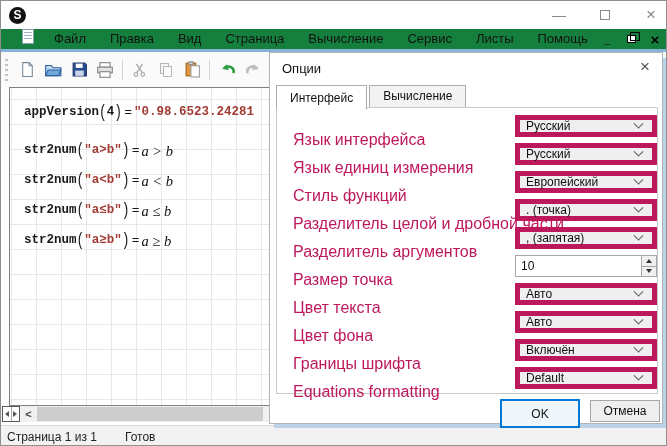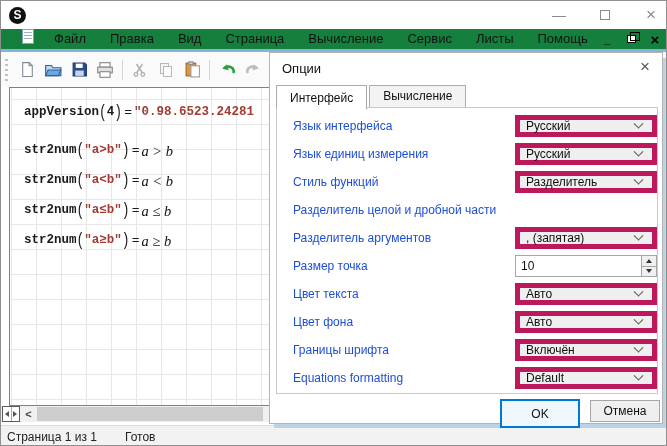--- a/index.html
+++ b/index.html
@@ -68,21 +68,21 @@
 
   
   .dialog { position:absolute; left:268px; top:51px; width:394px; height:372px; background:#fff; border:1px solid #b3b3b3; box-shadow:4px 5px 0 -1px #bcd3e7; z-index:10; }
   .dtitle { position:absolute; left:12px; top:8px; font-size:13px; color:#111; }
   .dclose { position:absolute; right:12px; top:5px; font-size:17px; color:#555; line-height:17px; }
   .tabs { position:absolute; left:6px; top:32px; height:23px; display:flex; align-items:flex-start; }
   .tab { font-size:12px; color:#111; padding:3px 13px 4px; border:1px solid #acacac; border-bottom:none; background:#f3f3f3; margin-right:2px; position:relative; }
   .tab.active { background:#fff; padding-top:5px; z-index:3; border-bottom:1px solid #fff; margin-bottom:-1px; }
   .dcontent { position:absolute; left:6px; top:54px; width:382px; height:287px; border:1px solid #c9c9c9; background:#fff; }
   .row { position:absolute; left:0; width:100%; height:22px; }
-  .rlabel { position:absolute; left:16px; top:4px; font-size:12px; color:#1d4ed8; }
+  .rlabel { position:absolute; left:16px; top:16px; font-size:16px; color:#be185d; }
   .combo { position:absolute; left:238px; top:0; width:142px; height:22px; background:#efefef; border:5px solid #be185d; display:flex; align-items:center; }
   .cval { font-size:12px; color:#111; margin-left:6px; flex:1; }
   .chev { width:7px; height:7px; border-right:1.4px solid #555; border-bottom:1.4px solid #555; transform:rotate(45deg) translate(-2px,-2px); margin-right:10px; }
   .spinner { position:absolute; left:238px; top:0; width:142px; height:22px; background:#fff; border:1px solid #a6a6a6; }
   .spinval { position:absolute; left:5px; top:3px; font-size:12px; color:#111; }
   .spinbtns { position:absolute; right:0; top:0; width:15px; height:100%; border-left:1px solid #a6a6a6; display:flex; flex-direction:column; }
   .spb { flex:1; background:#f0f0f0; display:flex; align-items:center; justify-content:center; }
   .spb:first-child { border-bottom:1px solid #a6a6a6; }
   .tri-up { width:0; height:0; border-left:3px solid transparent; border-right:3px solid transparent; border-bottom:4px solid #333; }
   .tri-dn { width:0; height:0; border-left:3px solid transparent; border-right:3px solid transparent; border-top:4px solid #333; }
@@ -252,26 +252,30 @@
       <div class="row" style="top:35px;">
         <div class="rlabel">Язык единиц измерения</div>
         <div class="combo">
             <span class="cval">Русский</span>
             <span class="chev"></span>
           </div>
       </div>
       <div class="row" style="top:63px;">
         <div class="rlabel">Стиль функций</div>
         <div class="combo">
-            <span class="cval">Разделитель</span>
+            <span class="cval">Европейский</span>
             <span class="chev"></span>
           </div>
       </div>
       <div class="row" style="top:91px;">
         <div class="rlabel">Разделитель целой и дробной части</div>
+        <div class="combo">
+            <span class="cval">. (точка)</span>
+            <span class="chev"></span>
+          </div>
       </div>
       <div class="row" style="top:119px;">
         <div class="rlabel">Разделитель аргументов</div>
         <div class="combo">
             <span class="cval">, (запятая)</span>
             <span class="chev"></span>
           </div>
       </div>
       <div class="row" style="top:147px;">
         <div class="rlabel">Размер точка</div>

